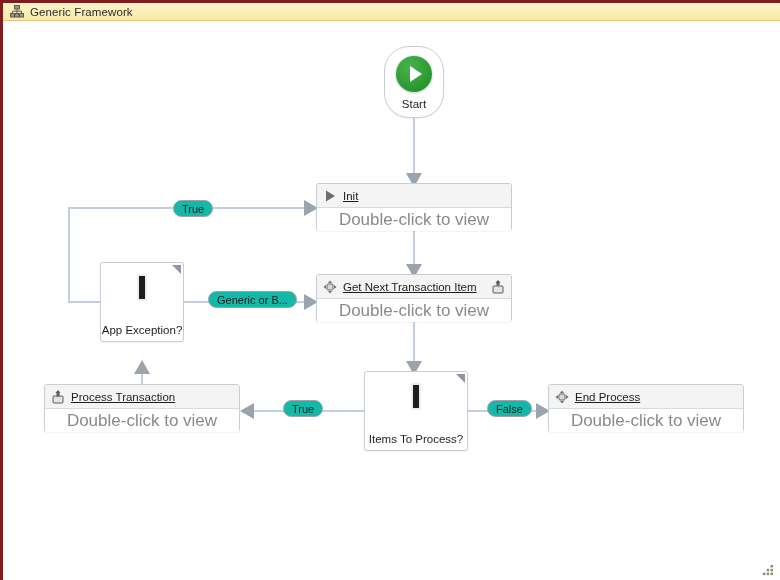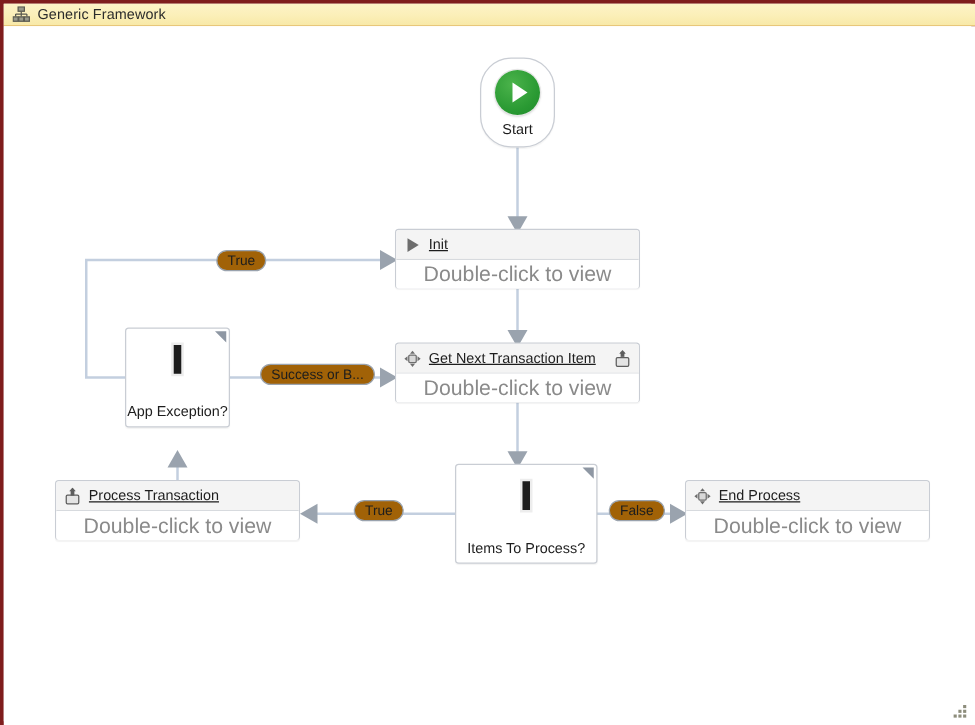--- a/index.html
+++ b/index.html
@@ -113,21 +113,21 @@
   .corner-mark {
     position: absolute; right: 2px; top: 2px;
     width: 0; height: 0;
     border-top: 9px solid #8e97a3;
     border-left: 9px solid transparent;
   }
   
   .pill {
     position: absolute;
     height: 17px;
-    background: #a16207;
+    background: #14b8a6;
     border: 1px solid #9aa3ae;
     border-radius: 9px;
     display: flex; align-items: center; justify-content: center;
     padding: 0 8px;
     font-size: 11px; color: #1d1d1d;
     white-space: nowrap;
   }
   
   .ico { width: 14px; height: 14px; flex: none; display: block; }
   
@@ -232,21 +232,21 @@
       </div>
       <div class="body">Double-click to view</div>
     </div>
 
     <div class="node decision" style="left:97px; top:241px; width:84px; height:80px;">
       <span class="corner-mark"></span>
       <span class="dia-wrap"><span class="dia"></span></span>
       <span class="cap">App Exception?</span>
     </div>
 
-    <div class="node decision" style="left:361px; top:350px; width:114px; height:80px;">
+    <div class="node decision" style="left:361px; top:350px; width:104px; height:80px;">
       <span class="corner-mark"></span>
       <span class="dia-wrap"><span class="dia"></span></span>
       <span class="cap">Items To Process?</span>
     </div>
 
     <div class="node stage" style="left:41px; top:363px;">
       <div class="hdr">
         <span class="ico">
           <svg viewBox="0 0 14 14" width="14" height="14">
             <rect x="2" y="6" width="10" height="7" rx="1" fill="#e4e4e4" stroke="#5d5d5d"></rect>
@@ -269,21 +269,21 @@
             <polygon points="0.5,7 3,5 3,9" fill="#6d6d6d"></polygon>
             <polygon points="13.5,7 11,5 11,9" fill="#6d6d6d"></polygon>
           </svg>
         </span>
         <span class="label">End Process</span>
       </div>
       <div class="body">Double-click to view</div>
     </div>
 
     <div class="pill" style="left:170px; top:179px;">True</div>
-    <div class="pill" style="left:205px; top:270px;">Success or B...</div>
+    <div class="pill" style="left:205px; top:270px;">Generic or B...</div>
     <div class="pill" style="left:280px; top:379px;">True</div>
     <div class="pill" style="left:484px; top:379px;">False</div>
 
   </div>
 
   <span class="grip">
     <svg viewBox="0 0 12 12" width="12" height="12">
       <g fill="#8d8d7c">
         <rect x="8.5" y="1" width="2.5" height="2.5"></rect>
         <rect x="8.5" y="4.8" width="2.5" height="2.5"></rect>

